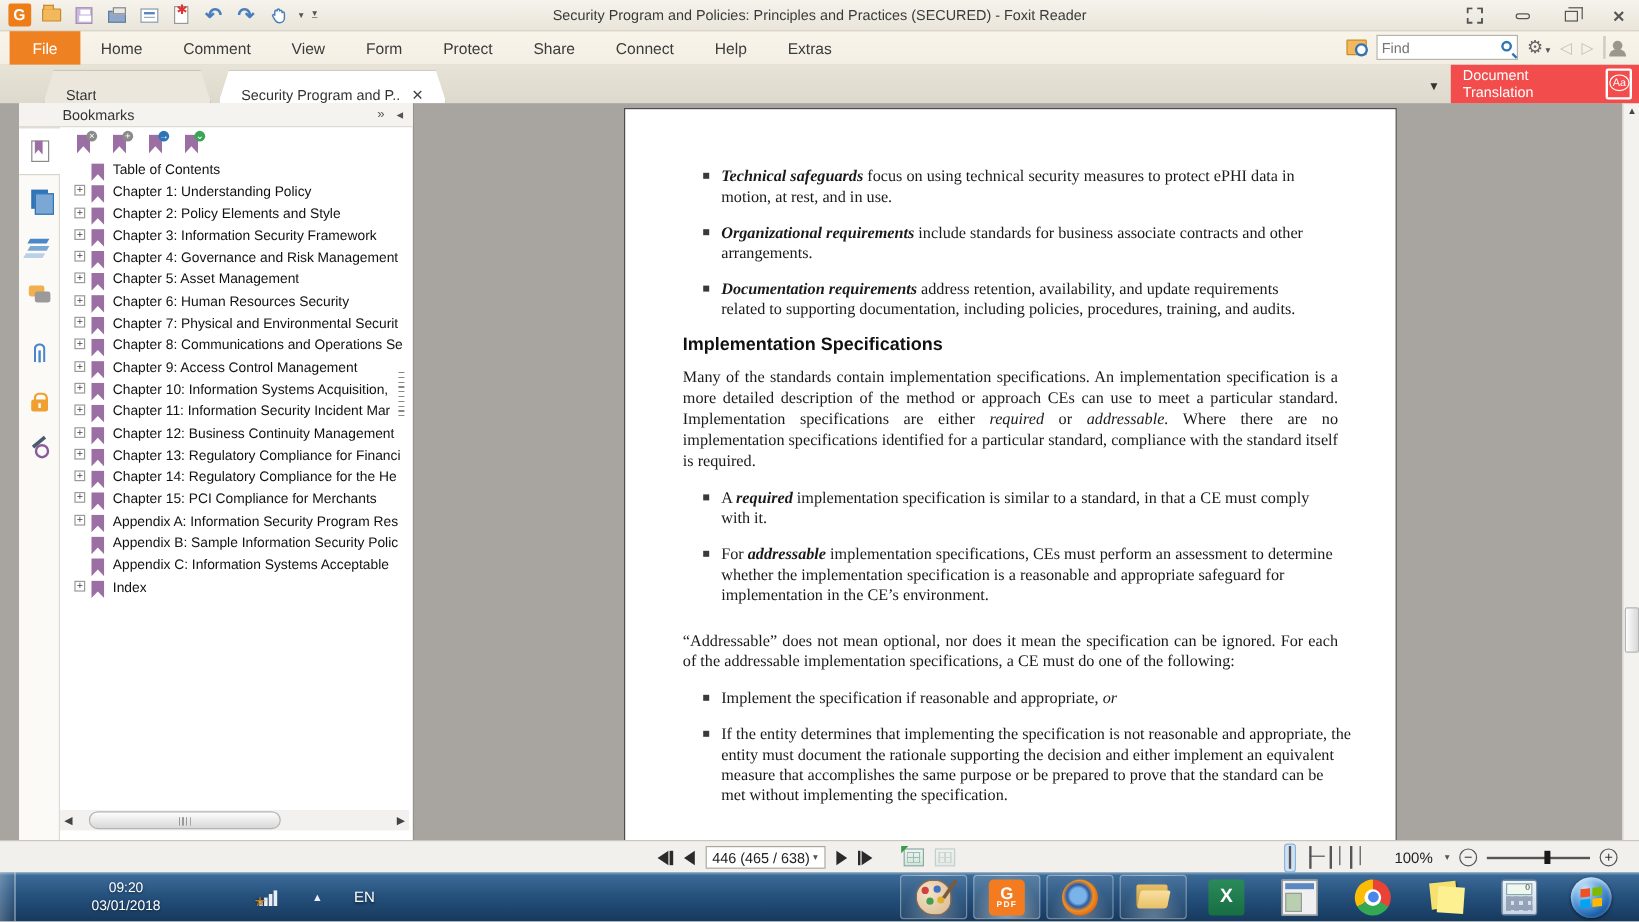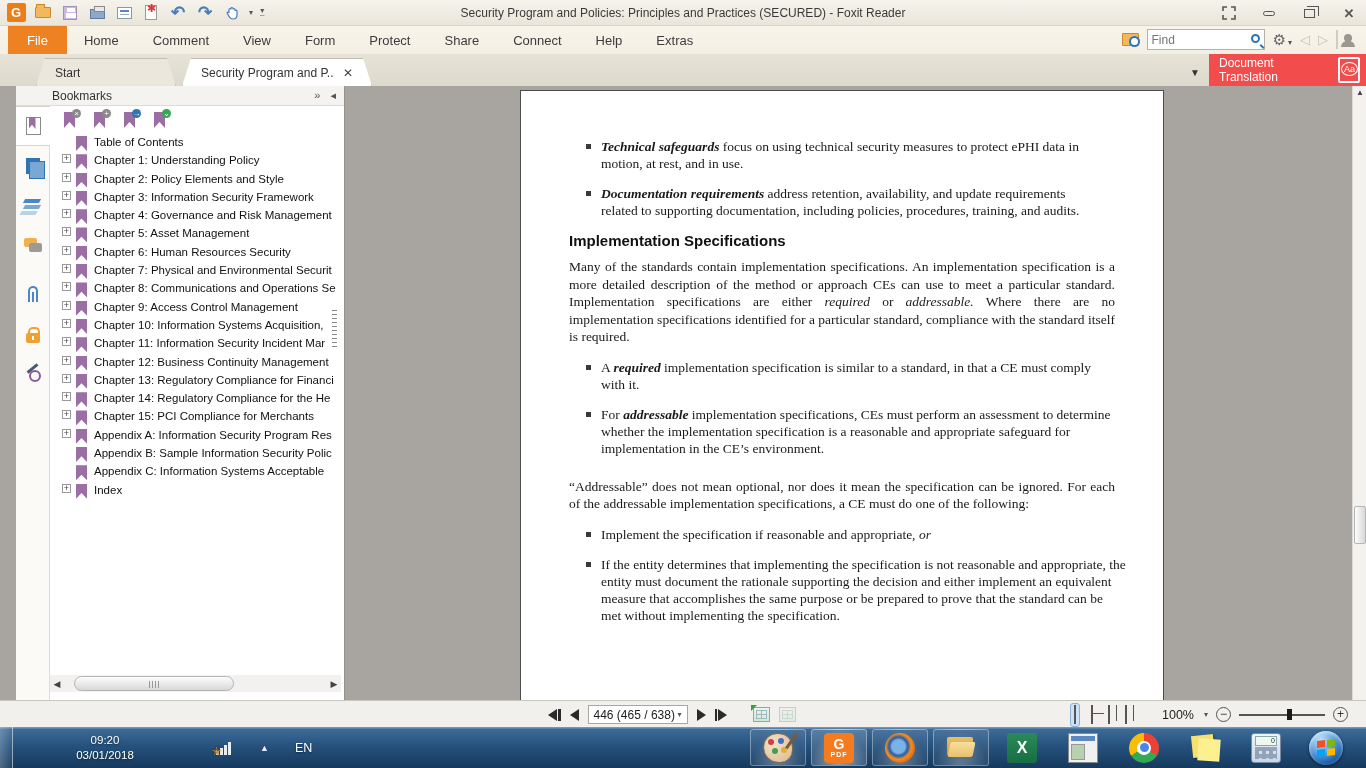--- a/index.html
+++ b/index.html
@@ -56,21 +56,21 @@
   .caret-sm { font-size:8px; color:#555; margin-left:2px; }
   .nav-arrow { font-size:13px; color:#c4c1b8; }
   .avatar { position:relative; width:22px; height:20px; background:#e9e6df; border:1px solid #cfccc2; }
   .avatar::before { content:""; position:absolute; top:3px; left:7px; width:8px; height:8px; border-radius:50%; background:#9a978f; }
   .avatar::after { content:""; position:absolute; bottom:1px; left:4px; width:14px; height:6px; border-radius:7px 7px 0 0; background:#9a978f; }
 
   
   .doctabs { position:absolute; top:54px; left:0; width:1366px; height:32px;
     background:linear-gradient(#e7e3d7,#ddd9cd); }
   .dtab-row { position:absolute; left:36px; bottom:0; display:flex; height:28px; }
-  .dtab { position:relative; margin-right:6px; padding:0 18px; display:flex; align-items:center;
+  .dtab { position:relative; margin-right:6px; padding:0 18px; display:flex; align-items:flex-end;
     font-size:12px; color:#333; background:#ebe7dc; border:1px solid #c2beb2; border-bottom:none;
     clip-path:polygon(9px 0, calc(100% - 9px) 0, 100% 100%, 0 100%); min-width:140px; max-width:190px; }
   .dtab .dtab-label { overflow:hidden; white-space:nowrap; }
   .dtab.active { background:#ffffff; z-index:2; }
   .dtab .tab-close { display:none; margin-left:10px; font-size:12px; color:#444; }
   .dtab.closable .tab-close { display:inline; }
   .tablist-caret { position:absolute; right:166px; bottom:8px; font-size:10px; color:#333; }
   .banner { position:absolute; right:0; top:0; width:157px; height:32px; background:#f34c4c; color:#fff;
     display:flex; align-items:center; padding:0 6px 0 10px; gap:8px; }
   .banner .btxt { font-size:12px; line-height:14px; flex:1; }
@@ -537,20 +537,24 @@
     <span class="splitter"></span>
 
     <div class="page serif">
 
       <div class="pbullet">
         <span class="sq"></span>
         <p><span class="bi">Technical safeguards</span><span> focus on using technical security measures to protect ePHI data in motion, at rest, and in use.</span></p>
       </div>
       <div class="pbullet">
         <span class="sq"></span>
+        <p><span class="bi">Organizational requirements</span><span> include standards for business associate contracts and other arrangements.</span></p>
+      </div>
+      <div class="pbullet">
+        <span class="sq"></span>
         <p><span class="bi">Documentation requirements</span><span> address retention, availability, and update requirements related to supporting documentation, including policies, procedures, training, and audits.</span></p>
       </div>
 
       <div class="pheading" style="font-family:'Liberation Sans',sans-serif">Implementation Specifications</div>
 
       <p class="ppara"><span>Many of the standards contain implementation specifications. An implementation specification is a more detailed description of the method or approach CEs can use to meet a particular standard. Implementation specifications are either </span><span class="pitalic">required</span><span> or </span><span class="pitalic">addressable.</span><span> Where there are no implementation specifications identified for a particular standard, compliance with the standard itself is required.</span></p>
 
       <div class="pbullet">
         <span class="sq"></span>
         <p><span>A </span><span class="bi">required</span><span> implementation specification is similar to a standard, in that a CE must comply with it.</span></p>

